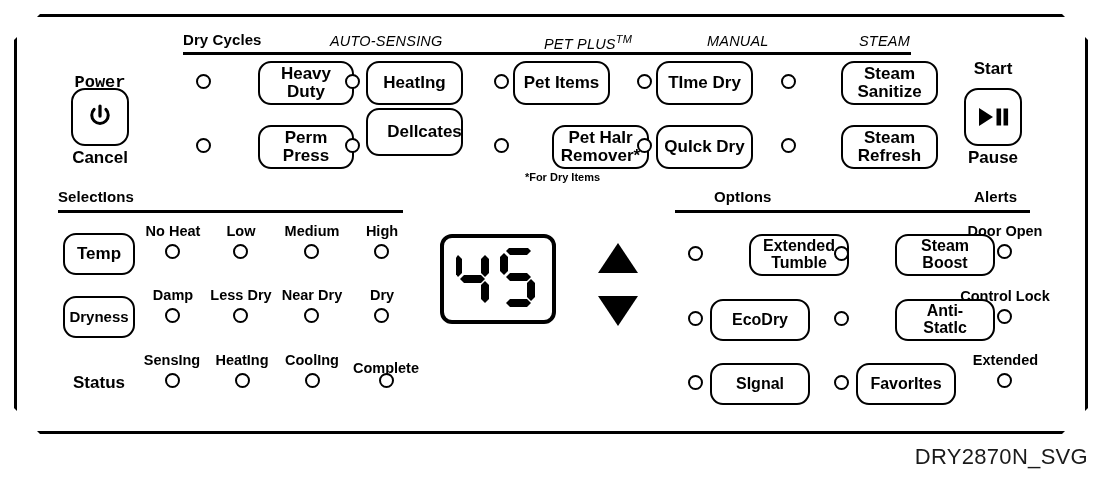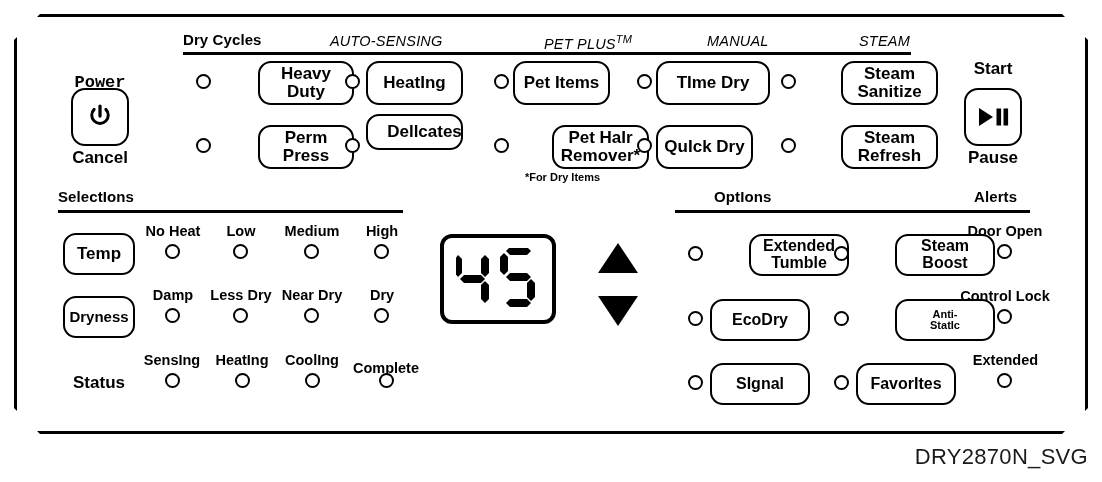--- a/index.html
+++ b/index.html
@@ -140,36 +140,36 @@
 <div class="abs btn btn-1line" style="left:366px;top:61px;width:97px;height:44px;">
   <span>HeatIng</span>
 </div>
 
 <div class="abs led" style="left:494px;top:74px;"></div>
 <div class="abs btn btn-1line" style="left:513px;top:61px;width:97px;height:44px;text-align:right;">
   <span>Pet Items</span>
 </div>
 
 <div class="abs led" style="left:637px;top:74px;"></div>
-<div class="abs btn btn-1line" style="left:656px;top:61px;width:114px;height:44px;">
+<div class="abs btn btn-1line" style="left:656px;top:61px;width:97px;height:44px;">
   <span>TIme Dry</span>
 </div>
 
 <div class="abs led" style="left:781px;top:74px;"></div>
 <div class="abs btn btn-2line" style="left:802px;top:61px;width:97px;height:44px;">
   <span><span>Steam</span><br><span>Sanitize</span></span>
 </div>
 
 <div class="abs led" style="left:196px;top:138px;"></div>
 <div class="abs btn btn-2line" style="left:219px;top:125px;width:96px;height:44px;">
   <span><span>Perm</span><br><span>Press</span></span>
 </div>
 
 <div class="abs led" style="left:345px;top:138px;"></div>
-<div class="abs btn btn-1line" style="left:366px;top:114px;width:97px;height:36px;padding-left:20px;">
+<div class="abs btn btn-1line" style="left:366px;top:108px;width:97px;height:48px;padding-left:20px;">
   <span>Dellcates</span>
 </div>
 
 <div class="abs led" style="left:494px;top:138px;"></div>
 <div class="abs btn btn-2line" style="left:513px;top:125px;width:97px;height:44px;">
   <span><span>Pet HaIr</span><br><span>Remover*</span></span>
 </div>
 <div class="abs footnote" style="left:505px;top:171px;width:115px;">*For Dry Items</div>
 
 <div class="abs led" style="left:637px;top:138px;"></div>
@@ -259,21 +259,21 @@
 </div>
 <div class="abs lbl" style="left:955px;top:223px;width:100px;">Door Open</div>
 <div class="abs led" style="left:997px;top:244px;"></div>
 
 <div class="abs led" style="left:688px;top:311px;"></div>
 <div class="abs btn btn-1line" style="left:710px;top:299px;width:100px;height:42px;">
   <span style="font-size:16px;">EcoDry</span>
 </div>
 <div class="abs led" style="left:834px;top:311px;"></div>
 <div class="abs btn btn-2line" style="left:856px;top:299px;width:100px;height:42px;">
-  <span style="font-size:11px;"><span>Anti-</span><br><span>StatIc</span></span>
+  <span style="font-size:16px;"><span>Anti-</span><br><span>StatIc</span></span>
 </div>
 <div class="abs lbl" style="left:950px;top:288px;width:110px;">Control Lock</div>
 <div class="abs led" style="left:997px;top:309px;"></div>
 
 <div class="abs led" style="left:688px;top:375px;"></div>
 <div class="abs btn btn-1line" style="left:710px;top:363px;width:100px;height:42px;">
   <span style="font-size:16px;">SIgnal</span>
 </div>
 <div class="abs led" style="left:834px;top:375px;"></div>
 <div class="abs btn btn-1line" style="left:856px;top:363px;width:100px;height:42px;">

